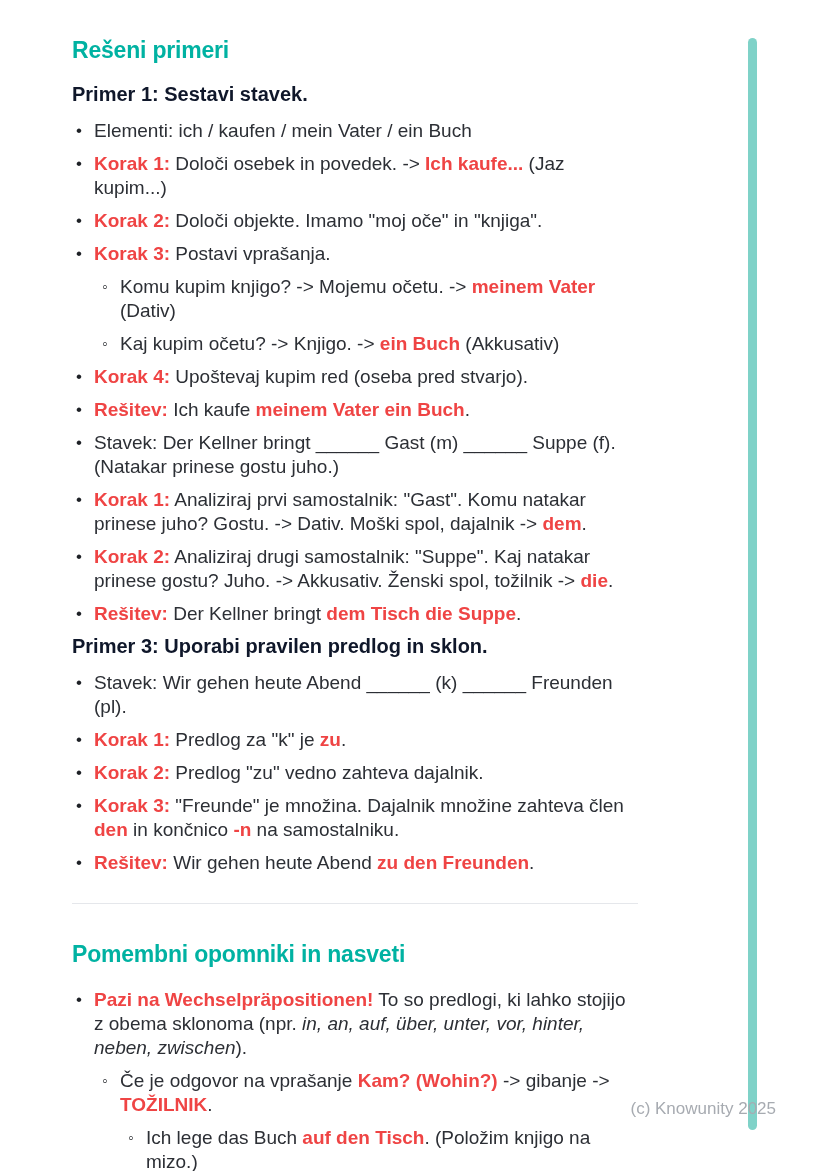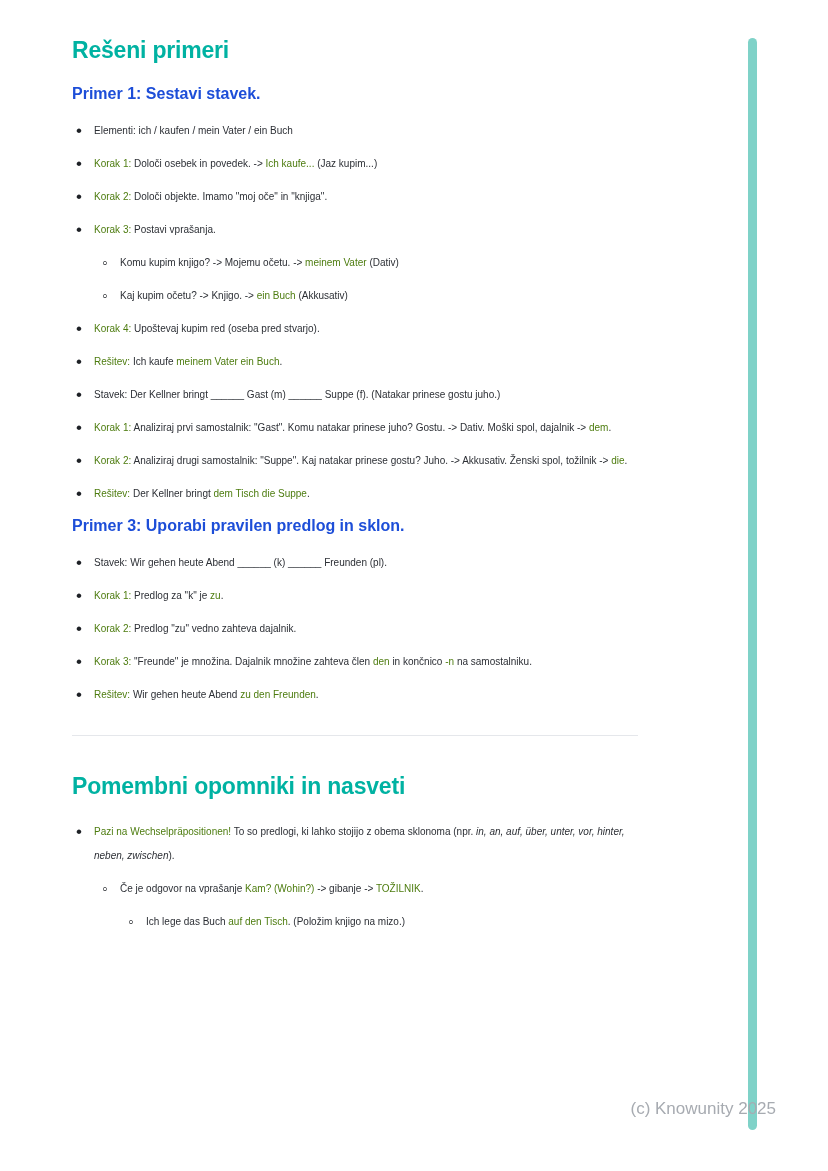--- a/index.html
+++ b/index.html
@@ -43,34 +43,34 @@
   }
   h2.title {
     color: var(--accent, #00b2a2);
     font-size: 23px;
     line-height: 28px;
     font-weight: 700;
     margin: 0 0 20px 0;
     letter-spacing: -0.2px;
   }
   h3.sub {
-    font-size: 16px;
+    font-size: 20px;
     line-height: 20px;
     font-weight: 700;
-    color: #1d4ed8;
+    color: #0f172a;
     margin: 10px 0 15px 0;
   }
   ul.blist {
     list-style: none;
     margin: 0 0 6px 0;
     padding: 0;
   }
   ul.blist li {
     position: relative;
-    font-size: 10px;
+    font-size: 19px;
     line-height: 24px;
     margin-bottom: 9px;
     color: var(--text, #2c2f35);
   }
   li.l0 { padding-left: 22px; }
   li.l1 { padding-left: 22px; margin-left: 26px; }
   li.l2 { padding-left: 22px; margin-left: 52px; }
   li.l0::before {
     content: "\2022";
     position: absolute;
@@ -80,21 +80,21 @@
     color: #1e2126;
   }
   li.l1::before, li.l2::before {
     content: "\25E6";
     position: absolute;
     left: 4px;
     top: 0;
     font-size: 16px;
     color: #1e2126;
   }
-  .b { font-weight: 400; color: #4d7c0f; }
+  .b { font-weight: 700; color: #ef4444; }
   .i { font-style: italic; }
   .footer {
     position: absolute;
     right: 52px;
     bottom: 52px;
     font-size: 17px;
     color: var(--muted, #a7abb1);
     z-index: 3;
   }
 </style>

